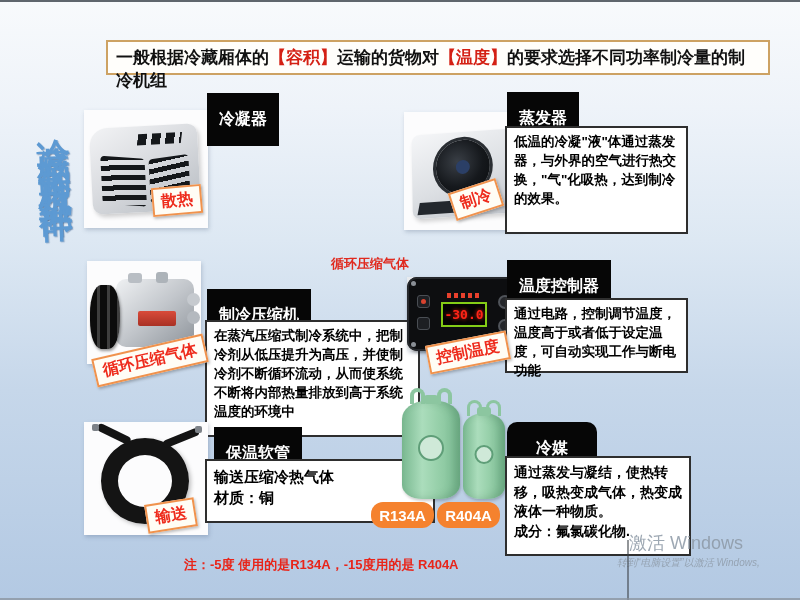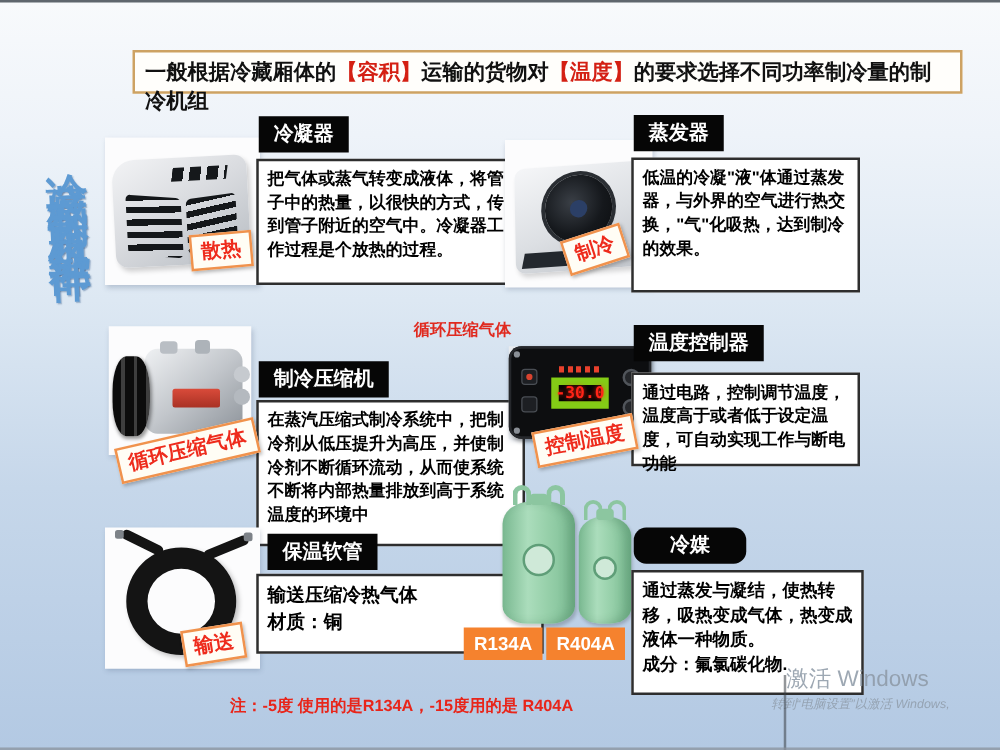--- a/index.html
+++ b/index.html
@@ -26,21 +26,21 @@
     position:absolute; left:106px; top:40px; width:664px; height:35px;
     background:#fffefb; border:2px solid #cda263;
     padding:5px 8px; font-size:17px; font-weight:bold; line-height:1.35;
     color:#111; overflow:visible;
   }
   .title-box .hl{ color:#d42014; }
 
   
   .sec-header{
     position:absolute; background:#060606; color:#fff;
-    font-size:16px; font-weight:bold; padding:4px 12px; white-space:nowrap;
+    font-size:16px; font-weight:bold; padding:16px 12px; white-space:nowrap;
   }
 
   
   .desc{
     position:absolute; background:#fff; border:2px solid #2e2e2e;
     color:#000; font-weight:bold; font-size:13.5px; line-height:1.4;
     padding:5px 7px; white-space:pre-line;
   }
 
   
@@ -90,21 +90,21 @@
     background:linear-gradient(#d94b3a,#a93124); border-radius:2px; }
   .comp-nub1{ position:absolute; left:12px; top:-6px; width:14px; height:10px; background:#b9bec4; border-radius:3px; }
   .comp-nub2{ position:absolute; left:40px; top:-7px; width:12px; height:11px; background:#adb3b9; border-radius:3px; }
   .comp-port{ position:absolute; right:-6px; top:14px; width:13px; height:13px; background:#c6cacf; border-radius:50%; box-shadow:0 18px 0 #b4b9bf; }
 
   
   .ctrl-panel{ position:absolute; left:0; top:0; width:114px; height:74px;
     background:#0d0e10; border-radius:10px; box-shadow:inset 0 0 0 2px #26282c,1px 2px 3px rgba(0,0,0,.3); }
   .ctrl-screw{ position:absolute; width:5px; height:5px; border-radius:50%; background:#8a8f96; }
   .ctrl-display{ position:absolute; left:34px; top:25px; width:46px; height:25px;
-    background:#040404; border:6px solid #84cc16; color:#ff2417;
+    background:#040404; border:2px solid #84cc16; color:#ff2417;
     font-family:"DejaVu Sans Mono",monospace; font-size:13px; font-weight:bold;
     display:flex; align-items:center; justify-content:center;
     text-shadow:0 0 4px rgba(255,40,20,.85); }
   .ctrl-leds{ position:absolute; left:40px; top:16px; width:34px; height:5px;
     background:repeating-linear-gradient(90deg,#e8402c 0 4px,rgba(0,0,0,0) 4px 7px); }
   .ctrl-btn{ position:absolute; width:13px; height:13px; background:#1d1f23; border:1px solid #4a4e54; border-radius:3px; }
   .ctrl-btn .dot{ position:absolute; left:3px; top:3px; width:5px; height:5px; border-radius:50%; background:#d8432f; }
   .ctrl-knob{ position:absolute; width:14px; height:14px; border-radius:50%; background:#24262a; border:2px solid #50545a; }
 
   
@@ -120,21 +120,21 @@
     border-radius:24px 24px 20px 20px / 18px 18px 14px 14px;
     box-shadow:inset -6px 0 8px rgba(40,90,60,.25),1px 2px 3px rgba(0,0,0,.2); }
   .cyl-handle{ position:absolute; top:-13px; width:15px; height:16px;
     border:4px solid #8cc6a0; border-bottom:none; border-radius:8px 8px 0 0; }
   .cyl-neck{ position:absolute; top:-6px; left:50%; transform:translateX(-50%); width:14px; height:9px; background:#8cc6a0; border-radius:3px; }
   .cyl-label{ position:absolute; left:50%; transform:translateX(-50%); border-radius:50%;
     background:#cfe9d8; border:2px solid #5f9e78; }
 
   
   .olabel{ position:absolute; width:63px; height:26px; background:#f5822e; color:#fff;
-    font-size:15px; font-weight:bold; display:flex; align-items:center; justify-content:center; }
+    font-size:15px; font-weight:bold; display:flex; align-items:center; justify-content:center;border-radius:12px; }
 
   .footnote{ position:absolute; left:184px; top:556px; color:#e8251a; font-size:13px; font-weight:bold; white-space:nowrap; }
 
   .wm1{ position:absolute; left:597px; top:531px; font-size:18px; color:#8d99a6; opacity:.85; white-space:nowrap;margin-left:32px; }
   .wm2{ position:absolute; left:617px; top:556px; font-size:10px; color:#8d99a6; opacity:.8; white-space:nowrap;font-style:italic; }
   .artifact-vline{ position:absolute; left:627px; top:540px; width:2px; height:60px; background:#3a3f45; opacity:.55; }
 </style>
 </head>
 <body>
 
@@ -146,21 +146,20 @@
   <div class="title-box"><span>一般根据冷藏厢体的</span><span class="hl">【容积】</span><span>运输的货物对</span><span class="hl">【温度】</span><span>的要求选择不同功率制冷量的制冷机组</span></div>
 
   <div class="photo" style="left:84px; top:110px; width:124px; height:118px;">
     <div class="cond-body">
       <div class="cond-vent"></div>
       <div class="cond-grille-l"></div>
       <div class="cond-grille-r"></div>
     </div>
   </div>
   <div class="sec-header" style="left:207px; top:93px;">冷凝器</div>
-  <div class="desc" style="left:205px; top:127px; width:215px; height:101px;">把气体或蒸气转变成液体，将管子中的热量，以很快的方式，传到管子附近的空气中。冷凝器工作过程是个放热的过程。</div>
   <div class="stamp" style="left:152px; top:186px; transform:rotate(-5deg);">散热</div>
 
   <div class="photo" style="left:404px; top:112px; width:118px; height:118px;">
     <div class="evap-body">
       <div class="evap-fan">
         <div class="evap-hub"></div>
       </div>
       <div class="evap-band"></div>
     </div>
   </div>

